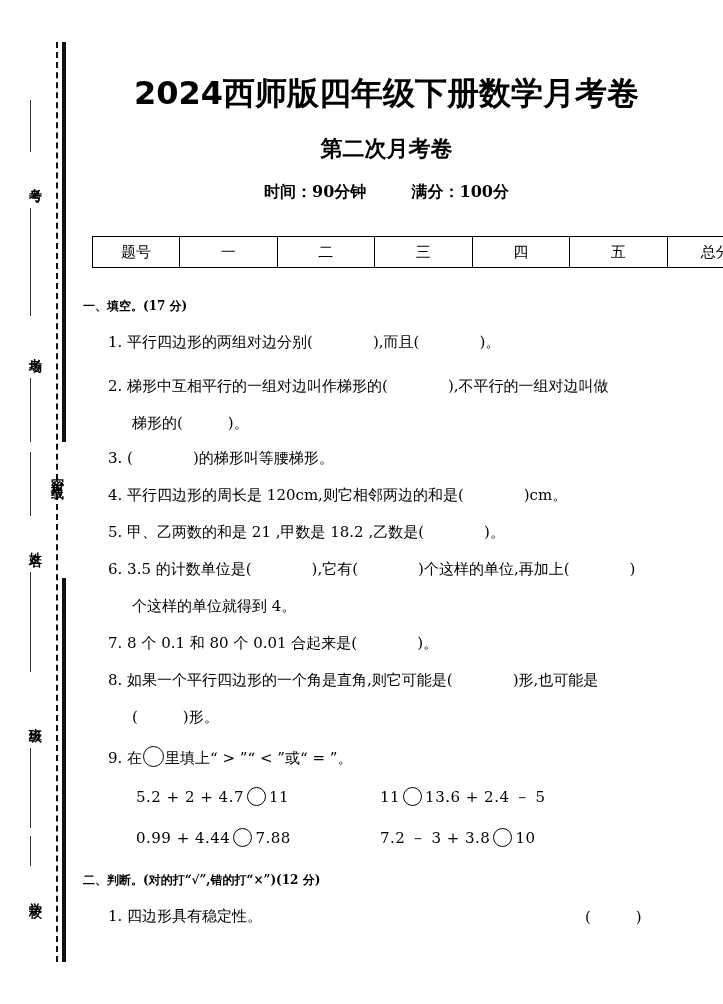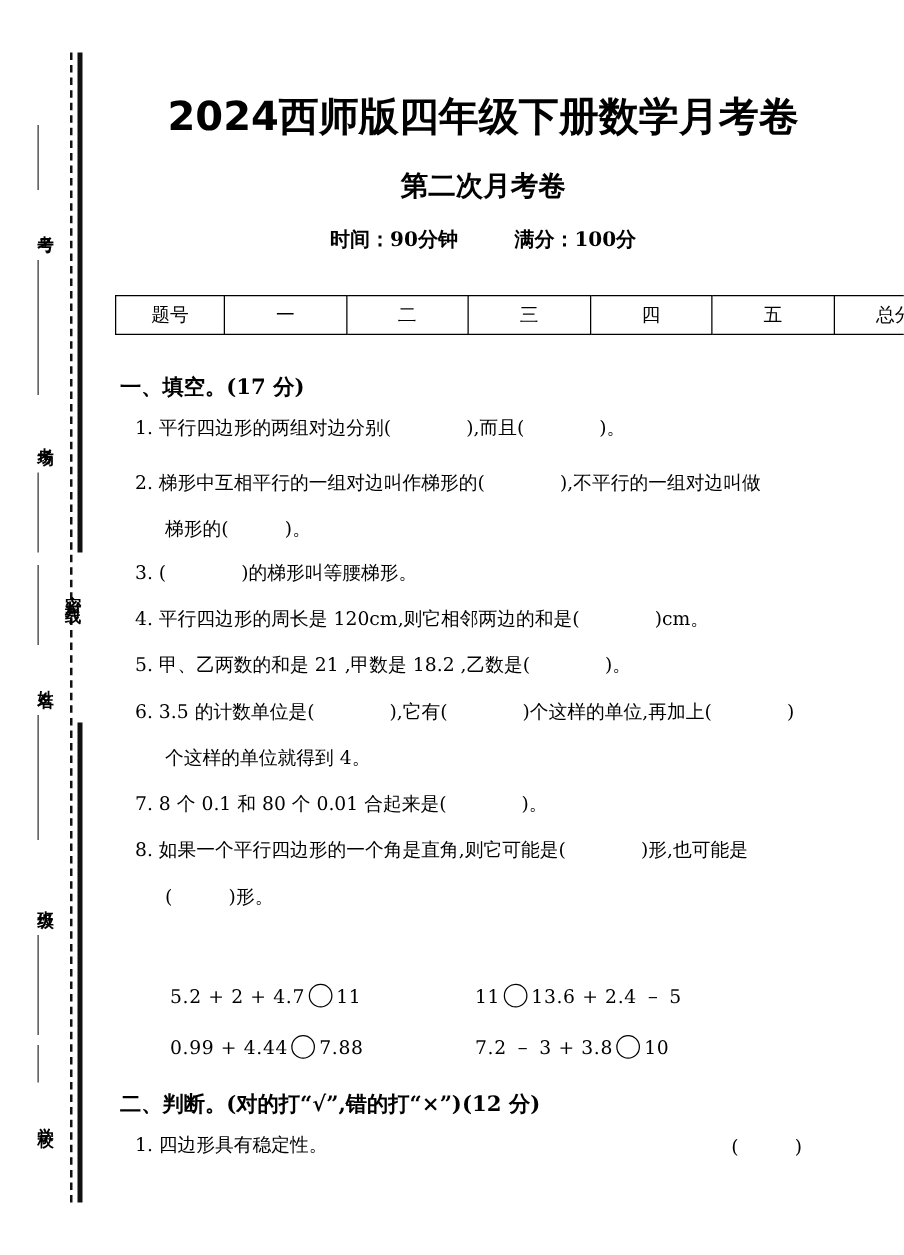--- a/index.html
+++ b/index.html
@@ -152,23 +152,23 @@
     text-align: center;
     vertical-align: middle;
     font-size: 15px;
     font-family: "DejaVu Serif", "Liberation Serif", serif;
   }
   #score-table td.lbl { width: 84px; }
 
   
   .section-head {
     position: absolute;
-    left: 16px;
-    font-family: "DejaVu Sans", "Liberation Sans", sans-serif;
-    font-size: 17px;
+    left: 3px;
+    font-family: "DejaVu Sans", "Liberation Sans", sans-serif;
+    font-size: 12px;
     font-weight: bold;
     white-space: nowrap;
     text-align: center;
   }
   .section-head .pts {
     font-family: "DejaVu Serif", "Liberation Serif", serif;
     font-weight: bold;
   }
 
   .q {
@@ -320,20 +320,24 @@
     <span class="qnum">7.</span>
     <span>8 个 0.1 和 80 个 0.01 合起来是(　　　　)。</span>
   </div>
 
   <div class="q-wrap" style="top:672px;">
     <span class="qnum">8.</span>
     <span>如果一个平行四边形的一个角是直角,则它可能是(　　　　)形,也可能是</span>
   </div>
   <div class="q-cont" style="top:709px;">(　　　)形。</div>
 
+  <div class="q" style="top:746px;">
+    <span class="qnum">9.</span>
+    <span>在</span><span class="circ-inline"></span><span>里填上“ &gt; ”“ &lt; ”或“ = ”。</span>
+  </div>
 
   <div class="expr" style="left:56px; top:787px;">
     <span>5.2 + 2 + 4.7</span><span class="circ"></span><span>11</span>
   </div>
 
   <div class="expr" style="left:300px; top:787px;">
     <span>11</span><span class="circ"></span><span>13.6 + 2.4 － 5</span>
   </div>
 
   <div class="expr" style="left:56px; top:828px;">

